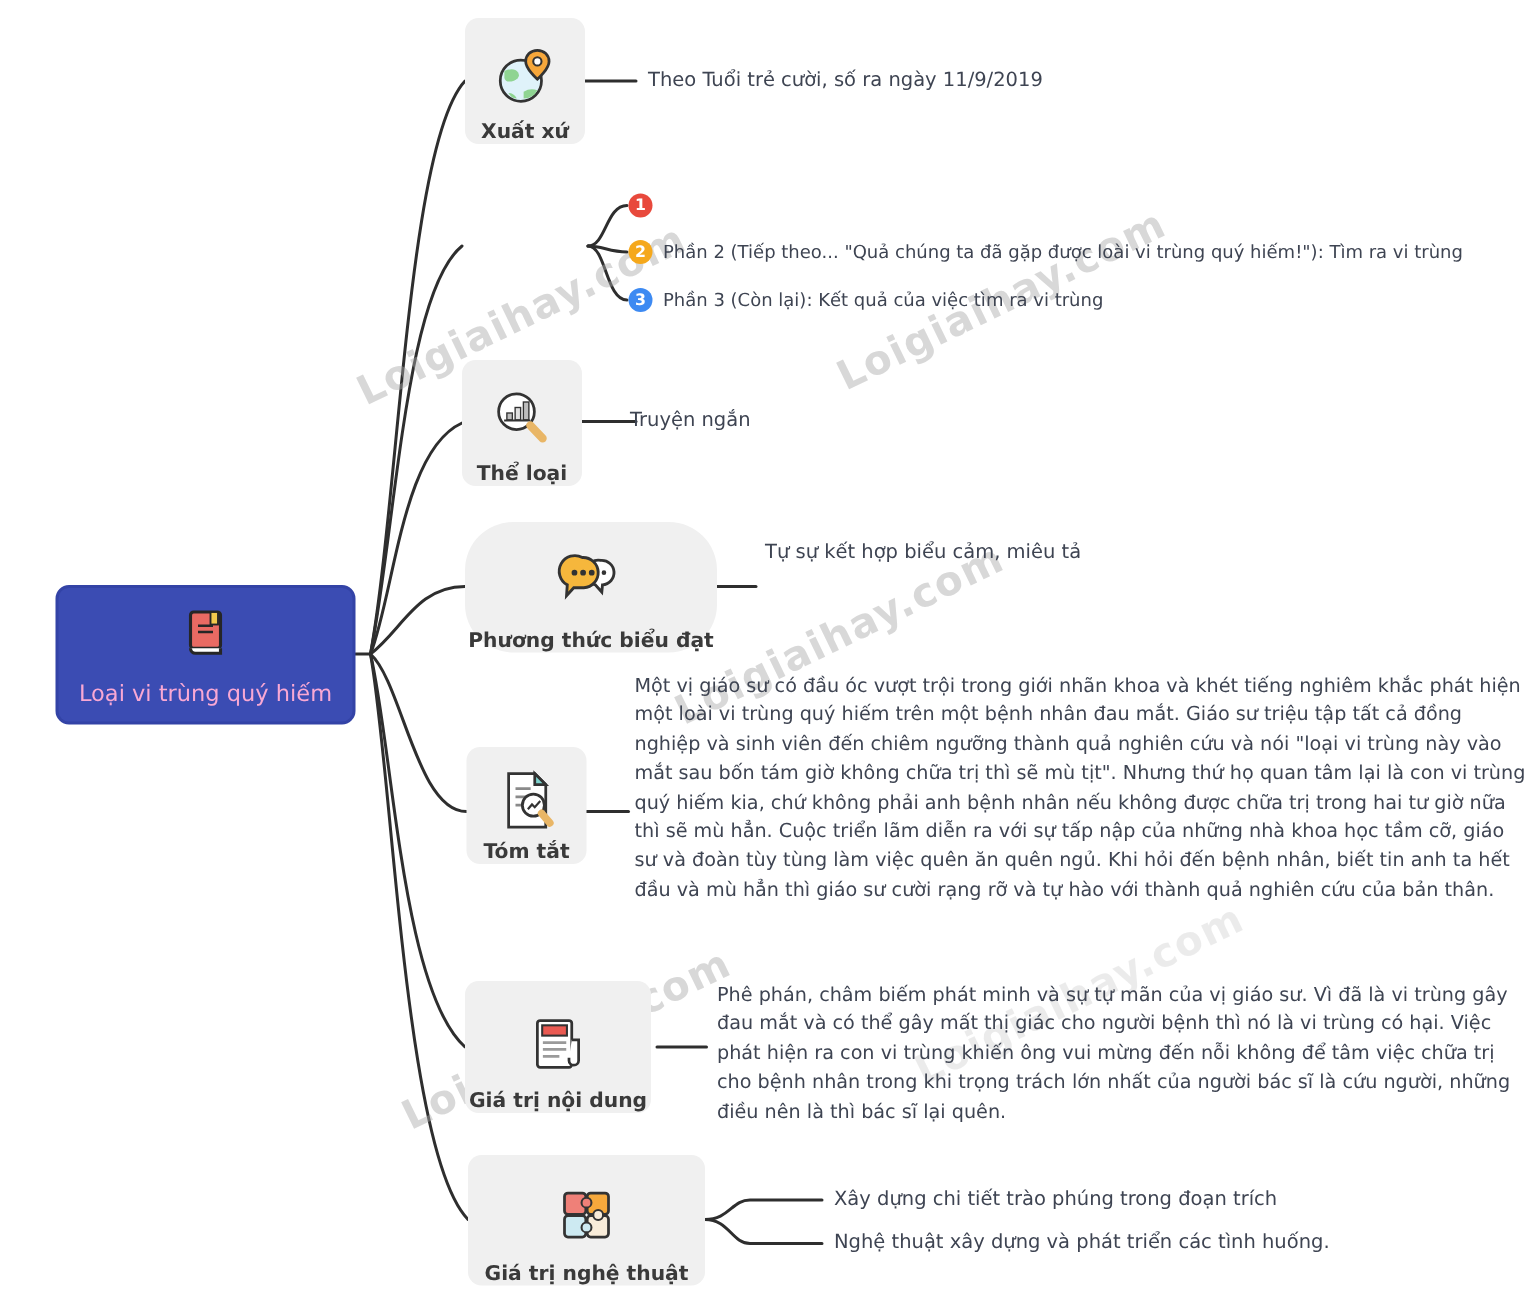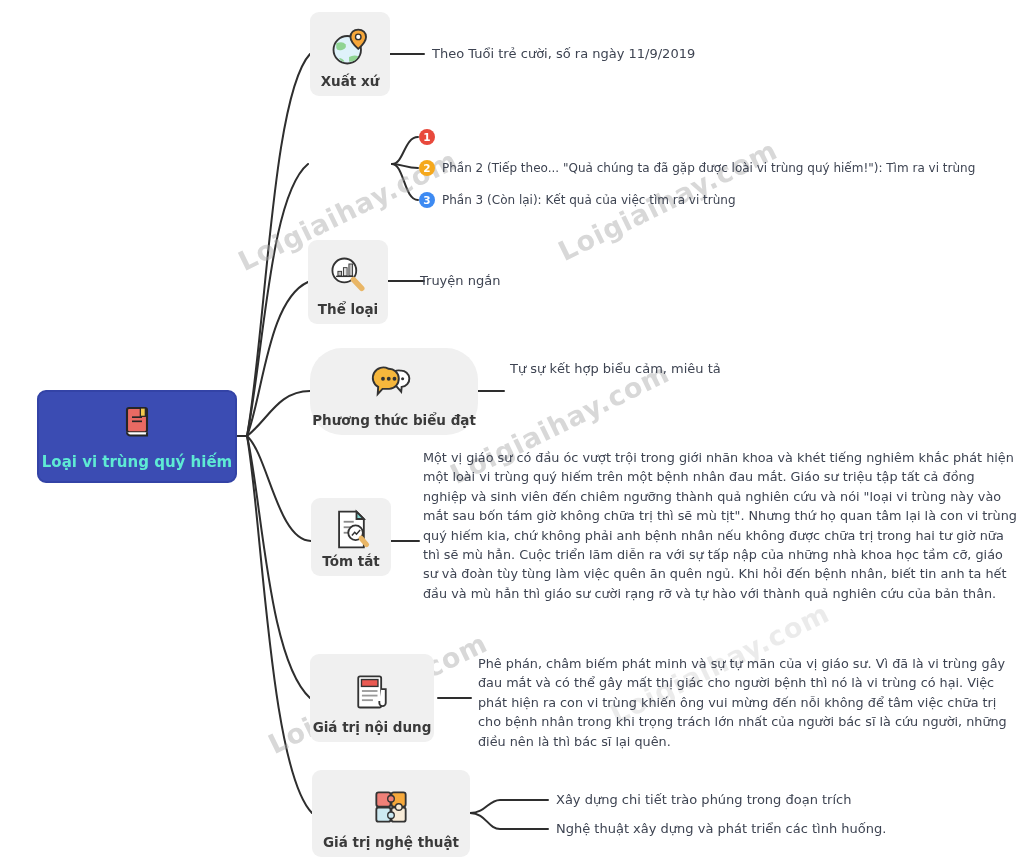--- a/index.html
+++ b/index.html
@@ -5,31 +5,31 @@
   html,body{margin:0;padding:0;background:#fff;}
   #stage{
     position:relative;width:1022px;height:861px;background:#ffffff;overflow:hidden;
     font-family:"DejaVu Sans","Liberation Sans",sans-serif;color:#3e4452;
   }
   svg.links{position:absolute;left:0;top:0;z-index:1;}
   svg.links path{fill:none;stroke:#2e2e2e;stroke-width:2;stroke-linecap:round;}
   .node{
     position:absolute;z-index:3;background:#f0f0f0;border-radius:9px;
     display:flex;flex-direction:column;align-items:center;justify-content:space-between;
-    padding:8px 6px 7px 6px;box-sizing:border-box;
+    padding:8px 6px 0 6px;box-sizing:border-box;
   }
   .node .icon{display:flex;align-items:center;justify-content:center;flex:1;}
   .node-label{font-weight:bold;font-size:13.5px;color:#3a3a3a;white-space:nowrap;line-height:1.1;}
   #central-node{
     position:absolute;left:37px;top:390px;width:200px;height:93px;z-index:3;
     background:#3b4cb3;border:2px solid #3343a6;border-radius:9px;
     display:flex;flex-direction:column;align-items:center;justify-content:center;gap:6px;
     box-sizing:border-box;
   }
-  #central-node .central-label{color:#5eead4;font-weight:bold;font-size:15px;white-space:nowrap;}
+  #central-node .central-label{color:#f9a8d4;font-weight:normal;font-size:15px;white-space:nowrap;}
   .note{position:absolute;z-index:3;font-size:13px;white-space:nowrap;color:#3e4452;}
   .para{position:absolute;z-index:3;font-size:12.8px;line-height:19.4px;color:#3e4452;text-align:left;}
   .bullet{
     position:absolute;z-index:4;width:16px;height:16px;border-radius:50%;
     display:flex;align-items:center;justify-content:center;
     color:#fff;font-size:10.5px;font-weight:bold;line-height:1;
   }
   .b-red{background:#e8493c;}
   .b-orange{background:#f5a81c;}
   .b-blue{background:#3d8af2;}

